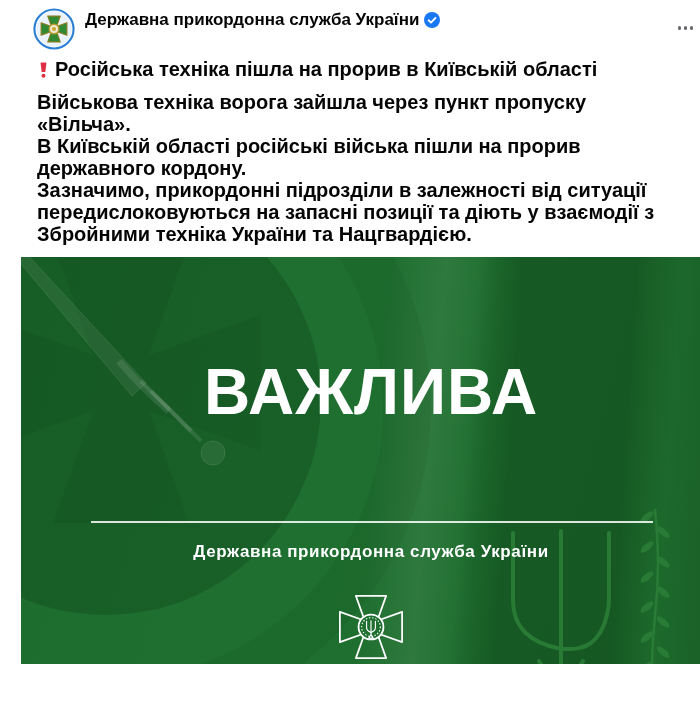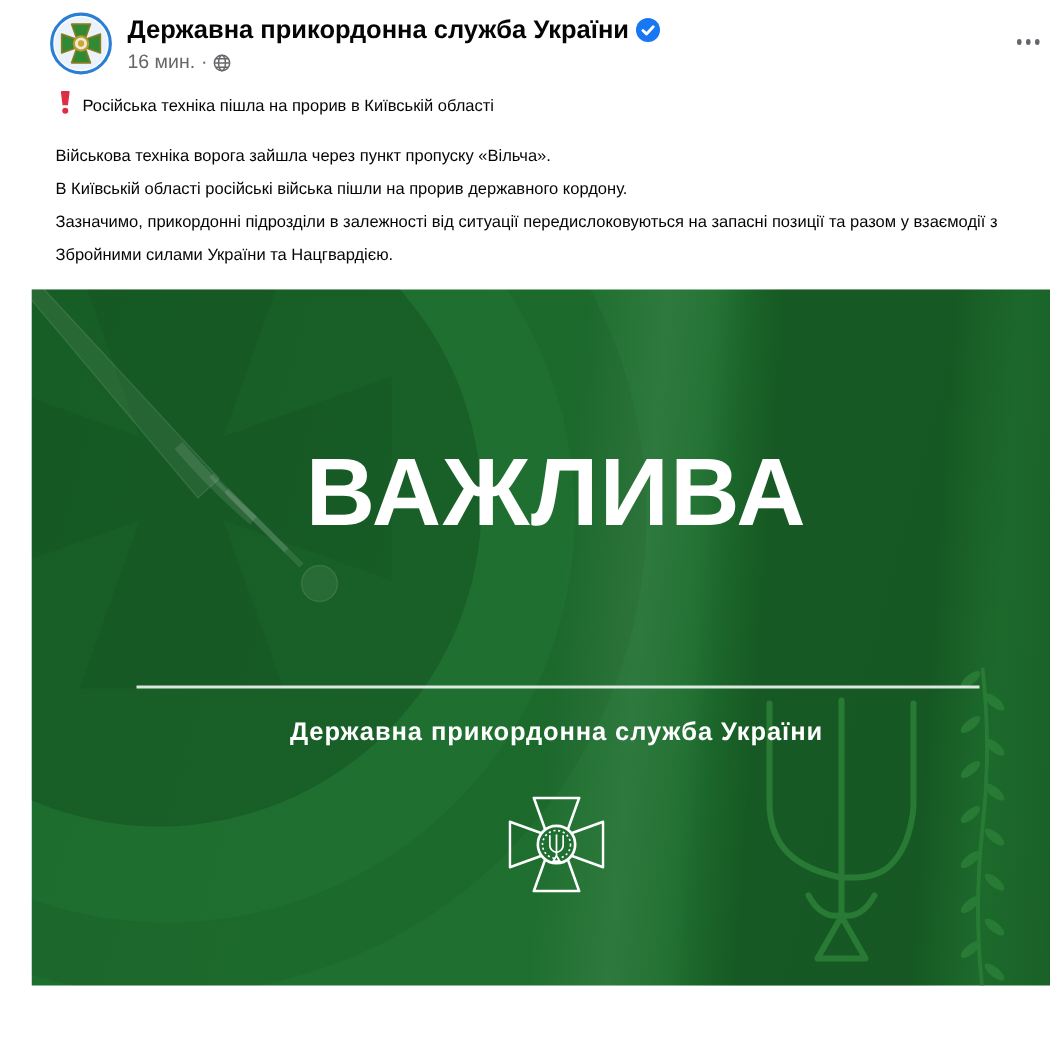--- a/index.html
+++ b/index.html
@@ -19,21 +19,21 @@
   .author-row { display:flex; align-items:center; gap:5px; }
   .author { font-size:17px; font-weight:bold; color:var(--text_primary,#050505); line-height:21px; cursor:pointer; }
   .verified { display:inline-flex; margin-top:1px; }
   .meta-row { display:flex; align-items:center; gap:4px; margin-top:3px;
               font-size:13px; color:var(--text_secondary,#65676b); line-height:16px; }
   .meta-row .ts { cursor:pointer; }
   .more-btn { position:absolute; right:24px; top:20px; display:flex; gap:2.5px; padding:6px 4px; cursor:pointer; }
   .more-btn i { width:3.5px; height:3.5px; border-radius:50%; background:var(--text_secondary,#65676b); }
 
   
-  .post-text { padding:8px 16px 0 16px; max-width:660px; font-size:11px; line-height:22px; color:var(--text_primary,#050505); }
+  .post-text { padding:8px 16px 0 16px; max-width:660px; font-size:20px; line-height:22px; color:var(--text_primary,#050505);font-weight:bold; }
   .headline { margin-bottom:11px; }
   .excl { display:inline-block; width:9px; height:16px; margin:0 7px 0 2px; transform:translateY(2px); }
   .body-line { }
 
   
   .post-image {
     position:relative; width:700px; height:464px; margin-top:12px;
     background:linear-gradient(105deg,#1d6c2d 0%, var(--green_base,#1f7030) 38%, #1e6e2e 75%, #1c682b 100%);
     overflow:hidden; cursor:pointer;
   }
@@ -83,54 +83,41 @@
     <div class="header-text">
       <div class="author-row">
         <span class="author">Державна прикордонна служба України</span>
         <span class="verified">
           <svg width="16" height="16" viewBox="0 0 16 16">
             <circle cx="8" cy="8" r="8" fill="#1877f2"></circle>
             <path d="M4.6,8.3 L7,10.6 L11.5,5.9" fill="none" stroke="#ffffff" stroke-width="1.9" stroke-linecap="round" stroke-linejoin="round"></path>
           </svg>
         </span>
       </div>
-      <div class="meta-row">
-        <span class="ts">16 мин.</span>
-        <span>·</span>
-        <span style="display:inline-flex;margin-top:1px;">
-          <svg width="12" height="12" viewBox="0 0 12 12" fill="none" stroke="#65676b" stroke-width="1">
-            <circle cx="6" cy="6" r="5.1"></circle>
-            <ellipse cx="6" cy="6" rx="2.3" ry="5.1"></ellipse>
-            <line x1="0.9" y1="6" x2="11.1" y2="6"></line>
-            <line x1="1.8" y1="3.2" x2="10.2" y2="3.2"></line>
-            <line x1="1.8" y1="8.8" x2="10.2" y2="8.8"></line>
-          </svg>
-        </span>
-      </div>
     </div>
     <div class="more-btn">
       <i></i>
         <i></i>
         <i></i>
     </div>
   </div>
 
   <div class="post-text">
     <div class="headline">
       <span class="excl">
         <svg width="9" height="16" viewBox="0 0 9 16" fill="#dd2e44">
           <path d="M2.4,0.6 h4.2 a0.8,0.8 0 0 1 0.8,0.9 l-1.1,8.6 h-3.6 l-1.1,-8.6 a0.8,0.8 0 0 1 0.8,-0.9 z"></path>
           <circle cx="4.5" cy="13.8" r="2"></circle>
         </svg>
       </span><span>Російська техніка пішла на прорив в Київській області</span>
     </div>
     <div class="body">
         <div class="body-line">Військова техніка ворога зайшла через пункт пропуску «Вільча».</div>
         <div class="body-line">В Київській області російські війська пішли на прорив державного кордону.</div>
-        <div class="body-line">Зазначимо, прикордонні підрозділи в залежності від ситуації передислоковуються на запасні позиції та разом у взаємодії з Збройними силами України та Нацгвардією.</div>
+        <div class="body-line">Зазначимо, прикордонні підрозділи в залежності від ситуації передислоковуються на запасні позиції та діють у взаємодії з Збройними техніка України та Нацгвардією.</div>
       </div>
   </div>
 
   <div class="post-image">
     <div class="emblem-ring"></div>
     <div class="emblem-circle"></div>
     <svg class="emblem-art" viewBox="0 0 340 340">
       <g transform="translate(20,20) scale(4.0)" opacity="0.5">
         <path d="M18,0 L52,0 L42,28 L70,18 L70,52 L42,42 L52,70 L18,70 L28,42 L0,52 L0,18 L28,28 Z" fill="rgba(0,0,0,0.10)"></path>
       </g>

